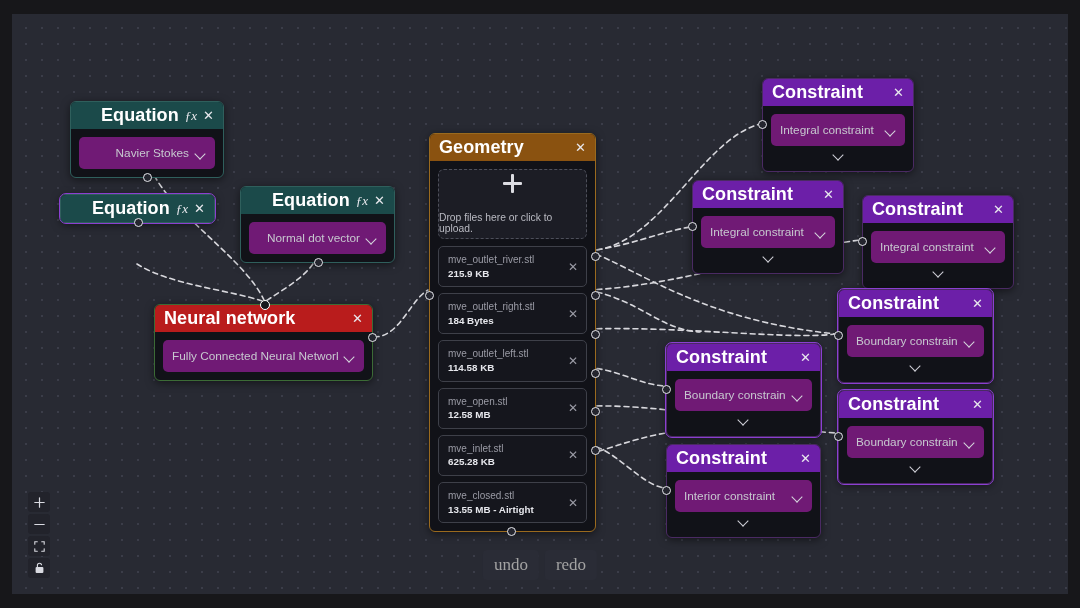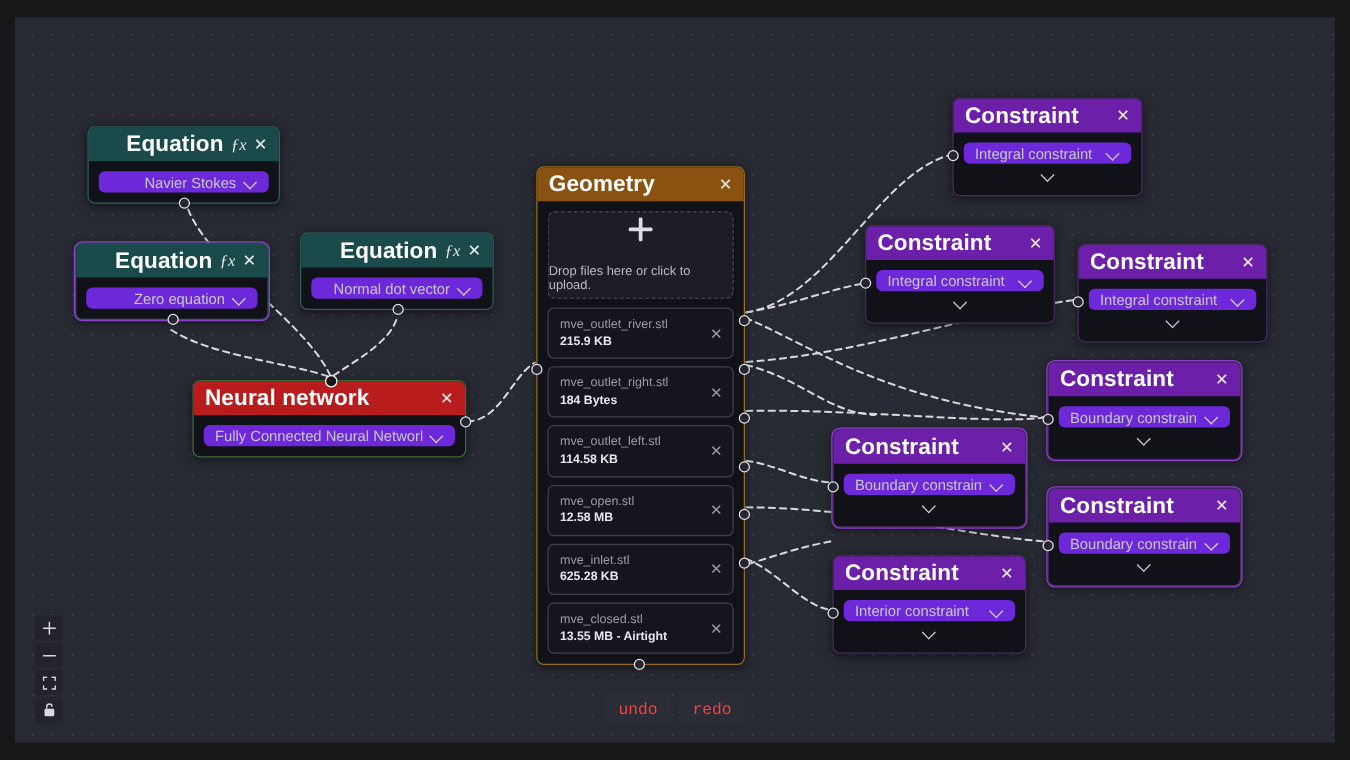--- a/index.html
+++ b/index.html
@@ -77,23 +77,23 @@
     cursor: pointer;
     user-select: none;
   }
   .fx-ico { font-style: italic; font-family: "Liberation Serif", serif; font-size: 13px; }
   .x-ico  { font-size: 13px; font-weight: 500; }
 
   .node-body { padding: 8px; }
 
   
   .sel {
-    height: 17px;
+    height: 32px;
     border-radius: 5px;
-    background: #6d28d9;
+    background: #701a75;
     display: flex;
     align-items: center;
     padding: 0 9px;
     gap: 6px;
     cursor: pointer;
   }
   .sel-label {
     flex: 1;
     font-size: 11.8px;
     color: #c7c8cf;
@@ -219,27 +219,27 @@
     position: absolute;
     left: 50%;
     transform: translateX(-50%);
     bottom: 28px;
     display: flex;
     gap: 6px;
     z-index: 20;
   }
   .hbtn {
     background: #2a2c36;
-    color: #ef4444;
-    font-size: 13px;
+    color: #a3a3a3;
+    font-size: 17px;
     padding: 5px 11px;
     border-radius: 4px;
     border: none;
     cursor: pointer;
-    font-family: Liberation Mono, monospace;
+    font-family: Liberation Serif, serif;
   }
 </style>
 </head>
 <body>
 
 <div id="app">
 
   <div id="canvas"></div>
 
   <svg id="edges">
@@ -278,26 +278,20 @@
       </div>
     </div>
     <div class="port" style="left:72px; bottom:-5px;"></div>
   </div>
 
   <div class="node eq selected" style="left:60px; top:194px; width:155px;">
     <div class="node-head">
       <span class="node-title">Equation</span>
       <span class="head-ico fx-ico">ƒx</span>
       <span class="head-ico x-ico">✕</span>
-    </div>
-    <div class="node-body">
-      <div class="sel">
-        <span class="sel-label">Zero equation</span>
-        <span class="chev"></span>
-      </div>
     </div>
     <div class="port" style="left:73px; bottom:-5px;"></div>
   </div>
 
   <div class="node eq" style="left:240px; top:186px; width:155px;">
     <div class="node-head">
       <span class="node-title">Equation</span>
       <span class="head-ico fx-ico">ƒx</span>
       <span class="head-ico x-ico">✕</span>
     </div>

